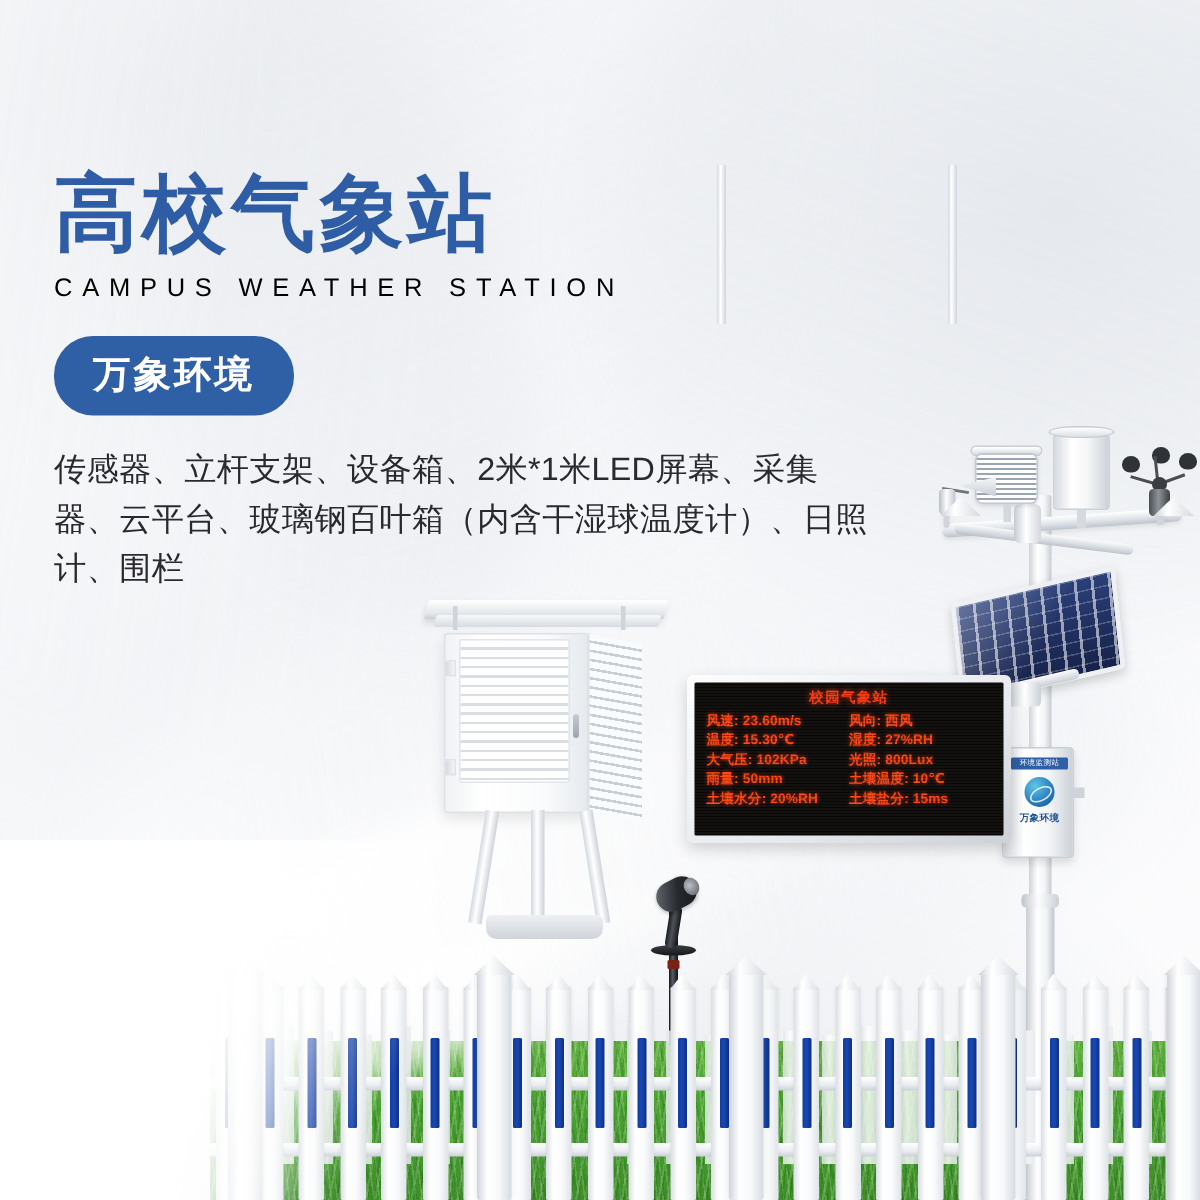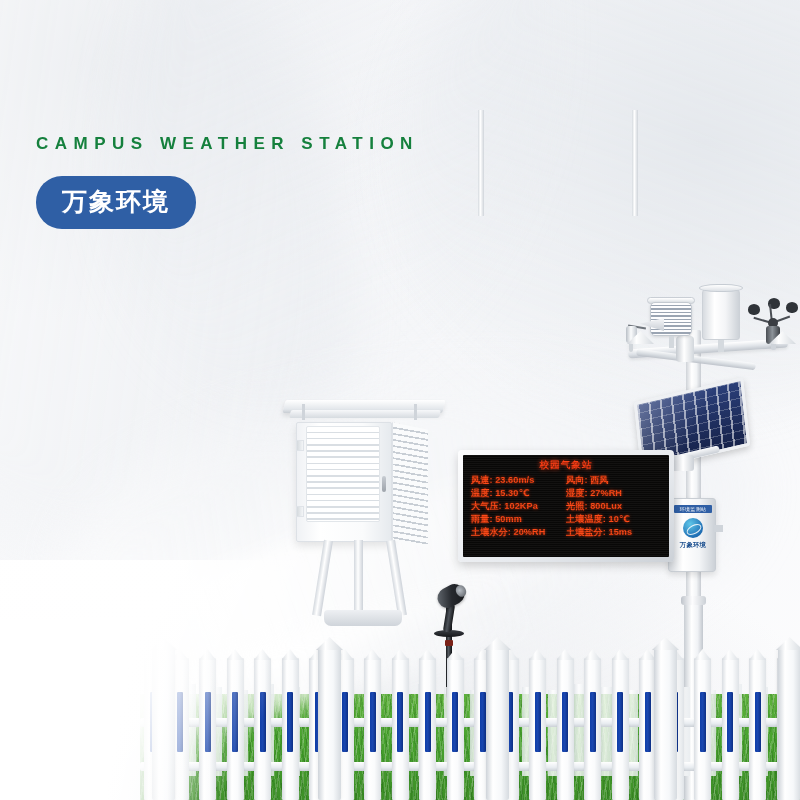--- a/index.html
+++ b/index.html
@@ -35,22 +35,22 @@
   .streak.k1 { width:680px; height:120px; left:-90px; top:560px; transform:rotate(-20deg); }
   .streak.k2 { width:520px; height:70px; left:20px; top:640px; transform:rotate(-17deg); opacity:.85; }
 
   
   .textblock { position:absolute; left:36px; top:112px; width:600px; z-index:40; }
   .title {
     font-size:56px; font-weight:bold; color:#2e5ca5;
     letter-spacing:3px; line-height:1.08;
   }
   .subtitle {
-    margin-top:22px; font-size:17px; color:#15803d;
-    letter-spacing:6.5px; font-weight:bold; white-space:nowrap;
+    margin-top:10px; font-size:17px; color:#000000;
+    letter-spacing:6.5px; font-weight:normal; white-space:nowrap;
   }
   .badge {
     display:inline-block; margin-top:22px;
     background:#2f5fa5; color:#ffffff;
     font-size:25px; font-weight:bold; letter-spacing:2px;
     padding:9px 26px 11px; border-radius:26px;
   }
   .desc {
     margin-top:20px; width:548px;
     font-size:21.5px; line-height:1.52; color:#2a2a2e; letter-spacing:.2px;
@@ -491,17 +491,19 @@
       <div class="post" style="left: 654px; height: 152px;"></div>
       <div class="post" style="left: 778px; height: 152px;"></div>
     </div>
 
   <div class="streak k1"></div>
   <div class="streak k2"></div>
   <div class="haze"></div>
   <div class="haze2"></div>
 
   <div class="textblock">
+    <div class="title">高校气象站</div>
     <div class="subtitle">CAMPUS WEATHER STATION</div>
     <div class="badge">万象环境</div>
+    <div class="desc">传感器、立杆支架、设备箱、2米*1米LED屏幕、采集器、云平台、玻璃钢百叶箱（内含干湿球温度计）、日照计、围栏</div>
   </div>
 
 </div>
 
 </body></html>

